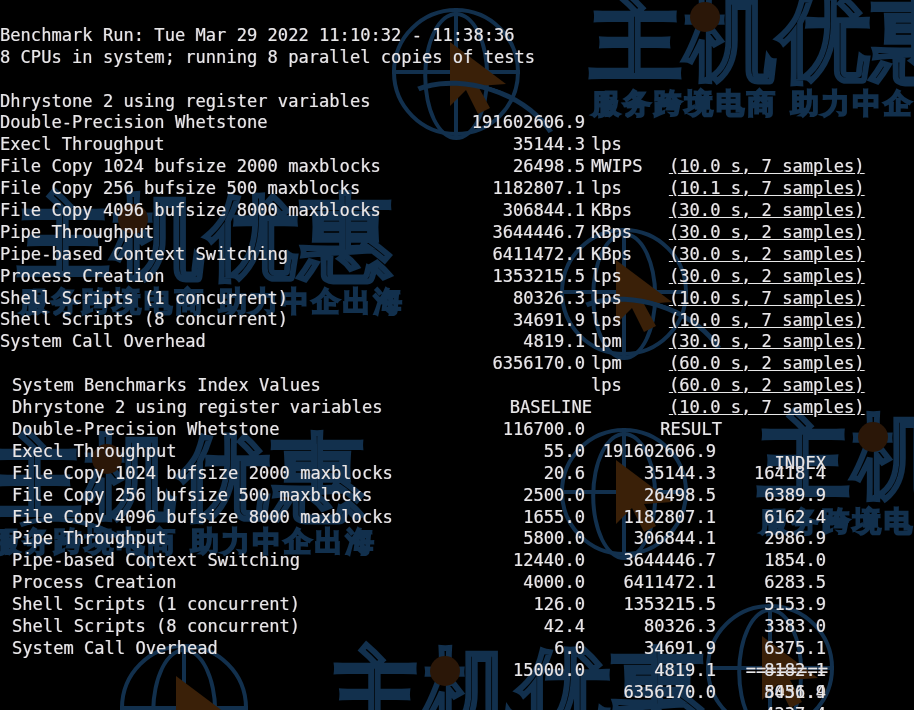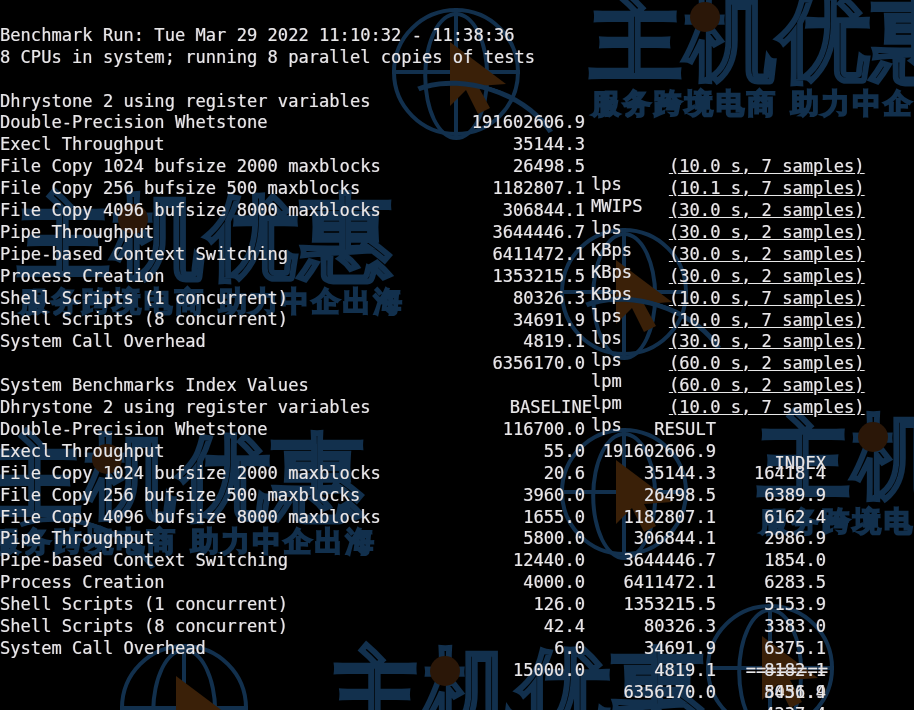--- a/index.html
+++ b/index.html
@@ -114,30 +114,30 @@
     white-space: pre;
     font-size: 17.1px;
     color: #e8e8e8;
     letter-spacing: 0px;
     text-shadow: -0.5px 0 rgba(90,120,190,0.55), 0.5px 0 rgba(190,120,60,0.5);
   }
   .term-line span { white-space: pre; }
 
   .col-label   { position: absolute; left: 0px;   text-align: right; }
   .col-value   { position: absolute; right: 329px; text-align: right; }
-  .col-unit    { position: absolute; left: 591px;  text-align: left; margin-top: 40px; }
+  .col-unit    { position: absolute; left: 591px;  text-align: left; }
   .col-timing  { position: absolute; left: 669px;  text-align: left; text-decoration: underline; }
 
-  .col2-label    { position: absolute; left: 0px;   text-align: left; }
+  .col2-label    { position: absolute; left: 12px;   text-align: left; }
   .col2-baseline { position: absolute; right: 329px; text-align: right; }
   .col2-result   { position: absolute; right: 198px; text-align: right; }
   .col2-index    { position: absolute; right: 88px;  text-align: center; }
 
   .hdr-baseline { position: absolute; right: 322px; }
-  .hdr-result   { position: absolute; right: 198px; }
+  .hdr-result   { position: absolute; right: 192px; }
   .hdr-index    { position: absolute; right: 88px;  text-align: right; margin-top: 12px; }
 
   .sep-line  { position: absolute; right: 86px; text-align: right; }
   .score-val { position: absolute; right: 88px; text-align: right; }
 
   .blank-line { height: 21.9px; }
 </style>
 </head>
 <body>
 
@@ -322,21 +322,21 @@
     <span class="col2-index">6389.9</span>
   </div>
   <div class="term-line">
     <span class="col2-label">Execl Throughput</span>
     <span class="col2-baseline">20.6</span>
     <span class="col2-result">26498.5</span>
     <span class="col2-index">6162.4</span>
   </div>
   <div class="term-line">
     <span class="col2-label">File Copy 1024 bufsize 2000 maxblocks</span>
-    <span class="col2-baseline">3960.0</span>
+    <span class="col2-baseline">2500.0</span>
     <span class="col2-result">1182807.1</span>
     <span class="col2-index">2986.9</span>
   </div>
   <div class="term-line">
     <span class="col2-label">File Copy 256 bufsize 500 maxblocks</span>
     <span class="col2-baseline">1655.0</span>
     <span class="col2-result">306844.1</span>
     <span class="col2-index">1854.0</span>
   </div>
   <div class="term-line">

